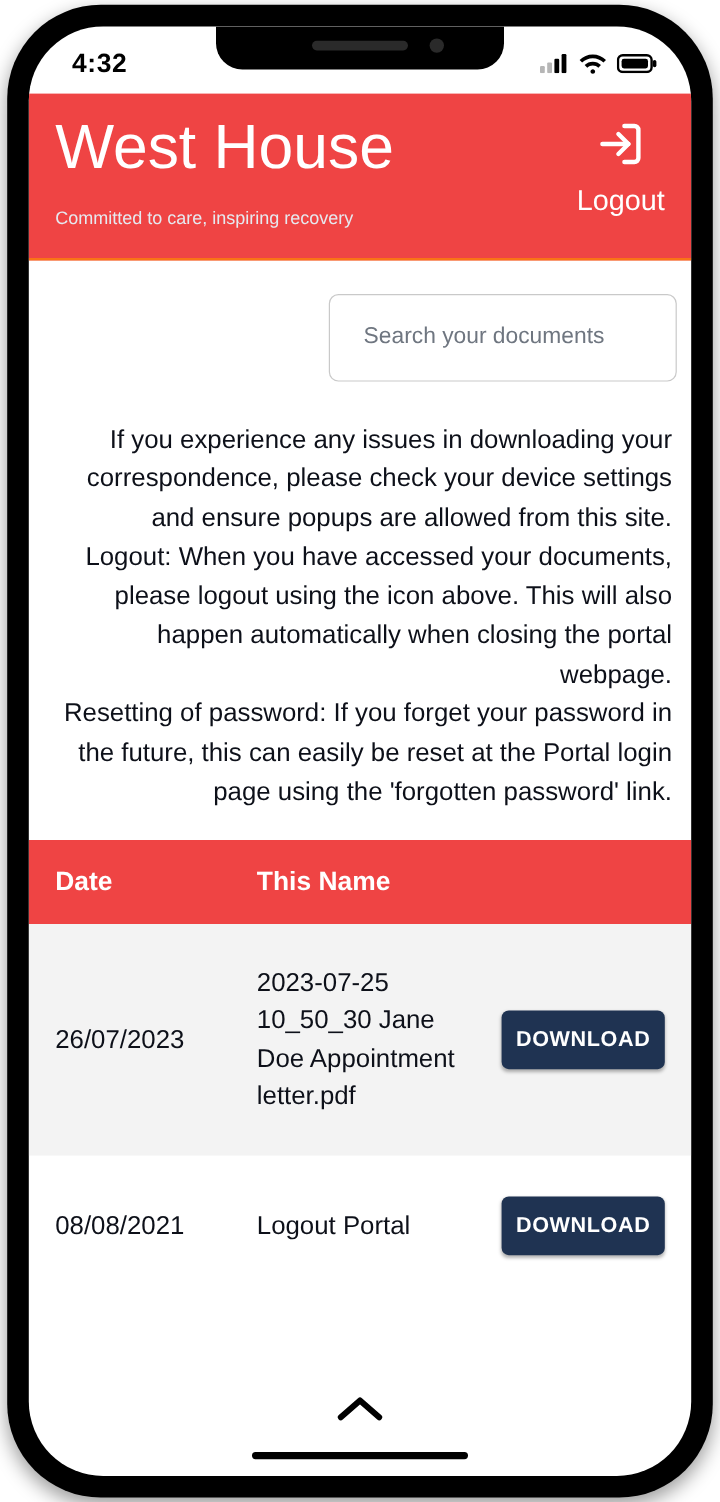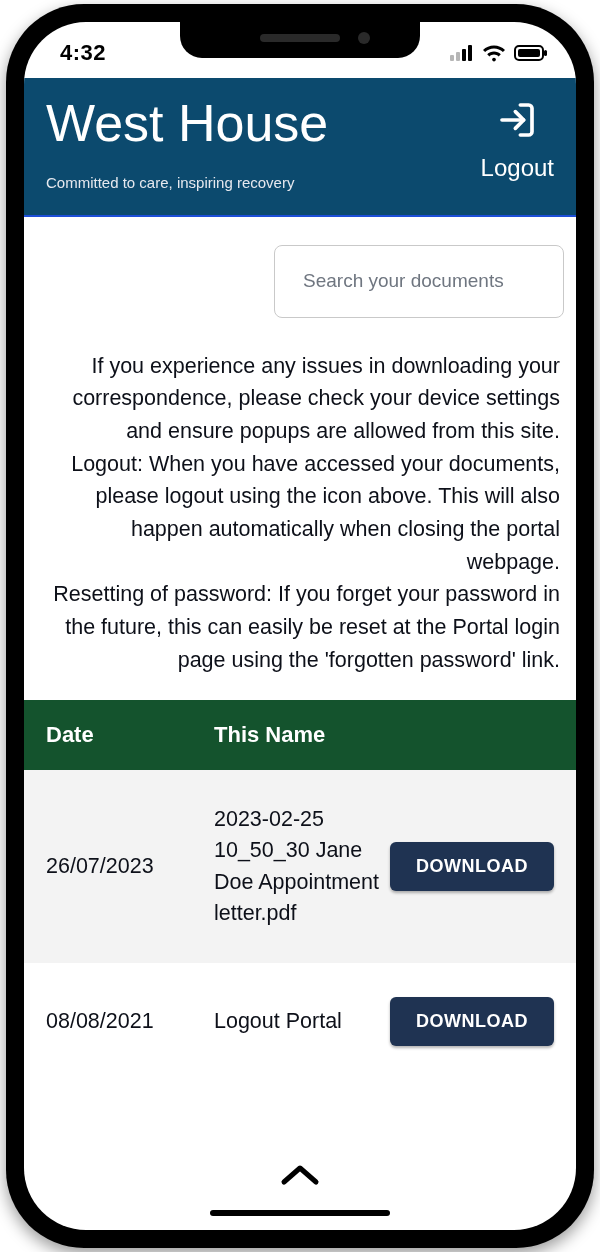--- a/index.html
+++ b/index.html
@@ -87,27 +87,27 @@
     text-align: center;
   }
   .status-icons {
     display: flex;
     align-items: center;
     gap: 8px;
     margin-top: 6px;
   }
   
   .app-header {
-    background: #0c4a6e;
+    background: #ef4444;
     color: #fff;
     padding: 18px 22px 24px 22px;
     display: flex;
     justify-content: space-between;
     align-items: flex-start;
-    border-bottom: 2px solid #1d4ed8;
+    border-bottom: 2px solid #f97316;
   }
   .brand .title {
     font-size: 52px;
     font-weight: 400;
     line-height: 1.05;
   }
   .brand .tag {
     font-size: 15px;
     font-weight: 400;
     margin-top: 23px;
@@ -141,21 +141,21 @@
     padding: 10px 16px 24px 16px;
     font-size: 21.5px;
     line-height: 1.52;
     color: #0d1019;
   }
   
   .doc-table {
     width: 100%;
   }
   .thead {
-    background: #14532d;
+    background: #ef4444;
     color: #fff;
     display: flex;
     padding: 22px 22px;
     font-size: 22px;
     font-weight: 700;
   }
   .col-date  { width: 168px; flex: 0 0 168px; }
   .col-name  { flex: 1; }
   .col-act   { width: 160px; flex: 0 0 160px; display:flex; align-items:center; justify-content:flex-end; }
   .trow {
@@ -165,21 +165,21 @@
     color: #0d1019;
     align-items: center;
     line-height: 1.45;
   }
   .trow.alt { background: #f3f3f3; }
   .dl-btn {
     background: #1f3352;
     color: #fff;
     border: none;
     border-radius: 6px;
-    padding: 14px 26px;
+    padding: 14px 12px;
     font-size: 18px;
     font-weight: 700;
     letter-spacing: 0.5px;
     box-shadow: 0 2px 3px rgba(0,0,0,0.3);
     cursor: pointer;
   }
   
   .page-chevron {
     position: absolute;
     bottom: 36px;
@@ -262,21 +262,21 @@
 
     <div class="doc-table">
       <div class="thead">
         <div class="col-date">Date</div>
         <div class="col-name">This Name</div>
         <div class="col-act"></div>
       </div>
 
       <div class="trow alt">
         <div class="col-date">26/07/2023</div>
-        <div class="col-name">2023-02-25 10_50_30 Jane Doe Appointment letter.pdf</div>
+        <div class="col-name">2023-07-25 10_50_30 Jane Doe Appointment letter.pdf</div>
         <div class="col-act">
           <button class="dl-btn">DOWNLOAD</button>
         </div>
       </div>
 
       <div class="trow">
         <div class="col-date">08/08/2021</div>
         <div class="col-name">Logout Portal</div>
         <div class="col-act">
           <button class="dl-btn">DOWNLOAD</button>

